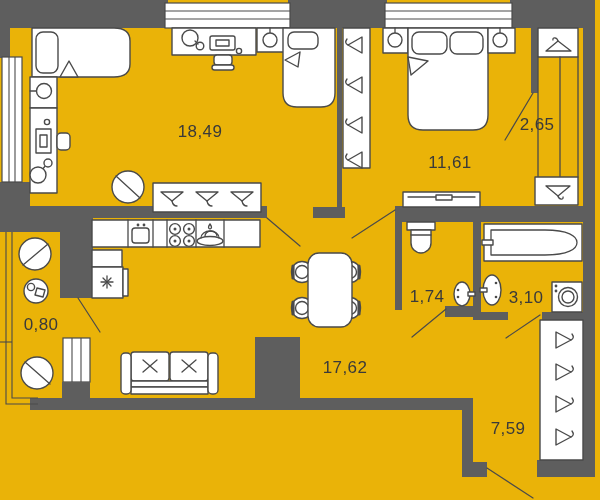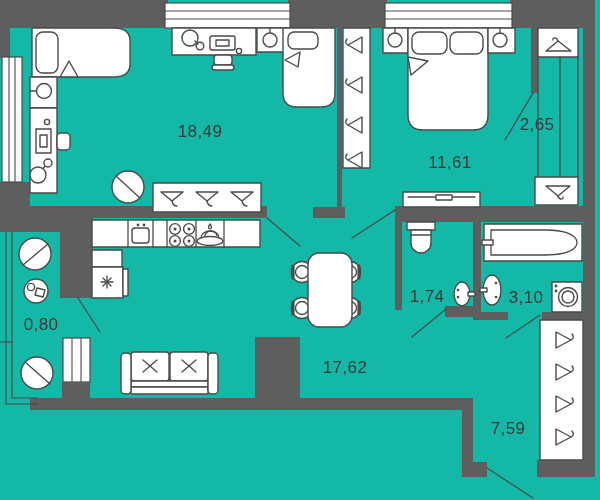--- a/index.html
+++ b/index.html
@@ -1,16 +1,16 @@
 <!DOCTYPE html>
 <html><head>
 <meta charset="utf-8">
 <style>
   html,body{margin:0;padding:0;background:#fff;width:600px;height:500px;overflow:hidden;}
-  .plan-wrap{width:600px;height:500px;position:relative;background:#14b8a6;}
+  .plan-wrap{width:600px;height:500px;position:relative;background:#eab308;}
   svg{display:block;}
   .room-label{font-family:"Liberation Sans", sans-serif;font-size:17px;font-weight:300;
               fill:#3a3a3a;letter-spacing:.4px;text-anchor:middle;}
   .wall{fill:#5e5e5e;stroke:none;}
   .furn{fill:#ffffff;stroke:#4a4a4a;stroke-width:1.4;stroke-linejoin:round;stroke-linecap:round;}
   .ln{fill:none;stroke:#4a4a4a;stroke-width:1.3;stroke-linejoin:round;stroke-linecap:round;}
   .thin{fill:none;stroke:#4a4a4a;stroke-width:1.1;}
   .door{fill:none;stroke:#4a4a4a;stroke-width:1.2;stroke-linecap:round;}
   .win{fill:#ffffff;stroke:#4a4a4a;stroke-width:1.2;}
   .dot{fill:#4a4a4a;stroke:none;}

